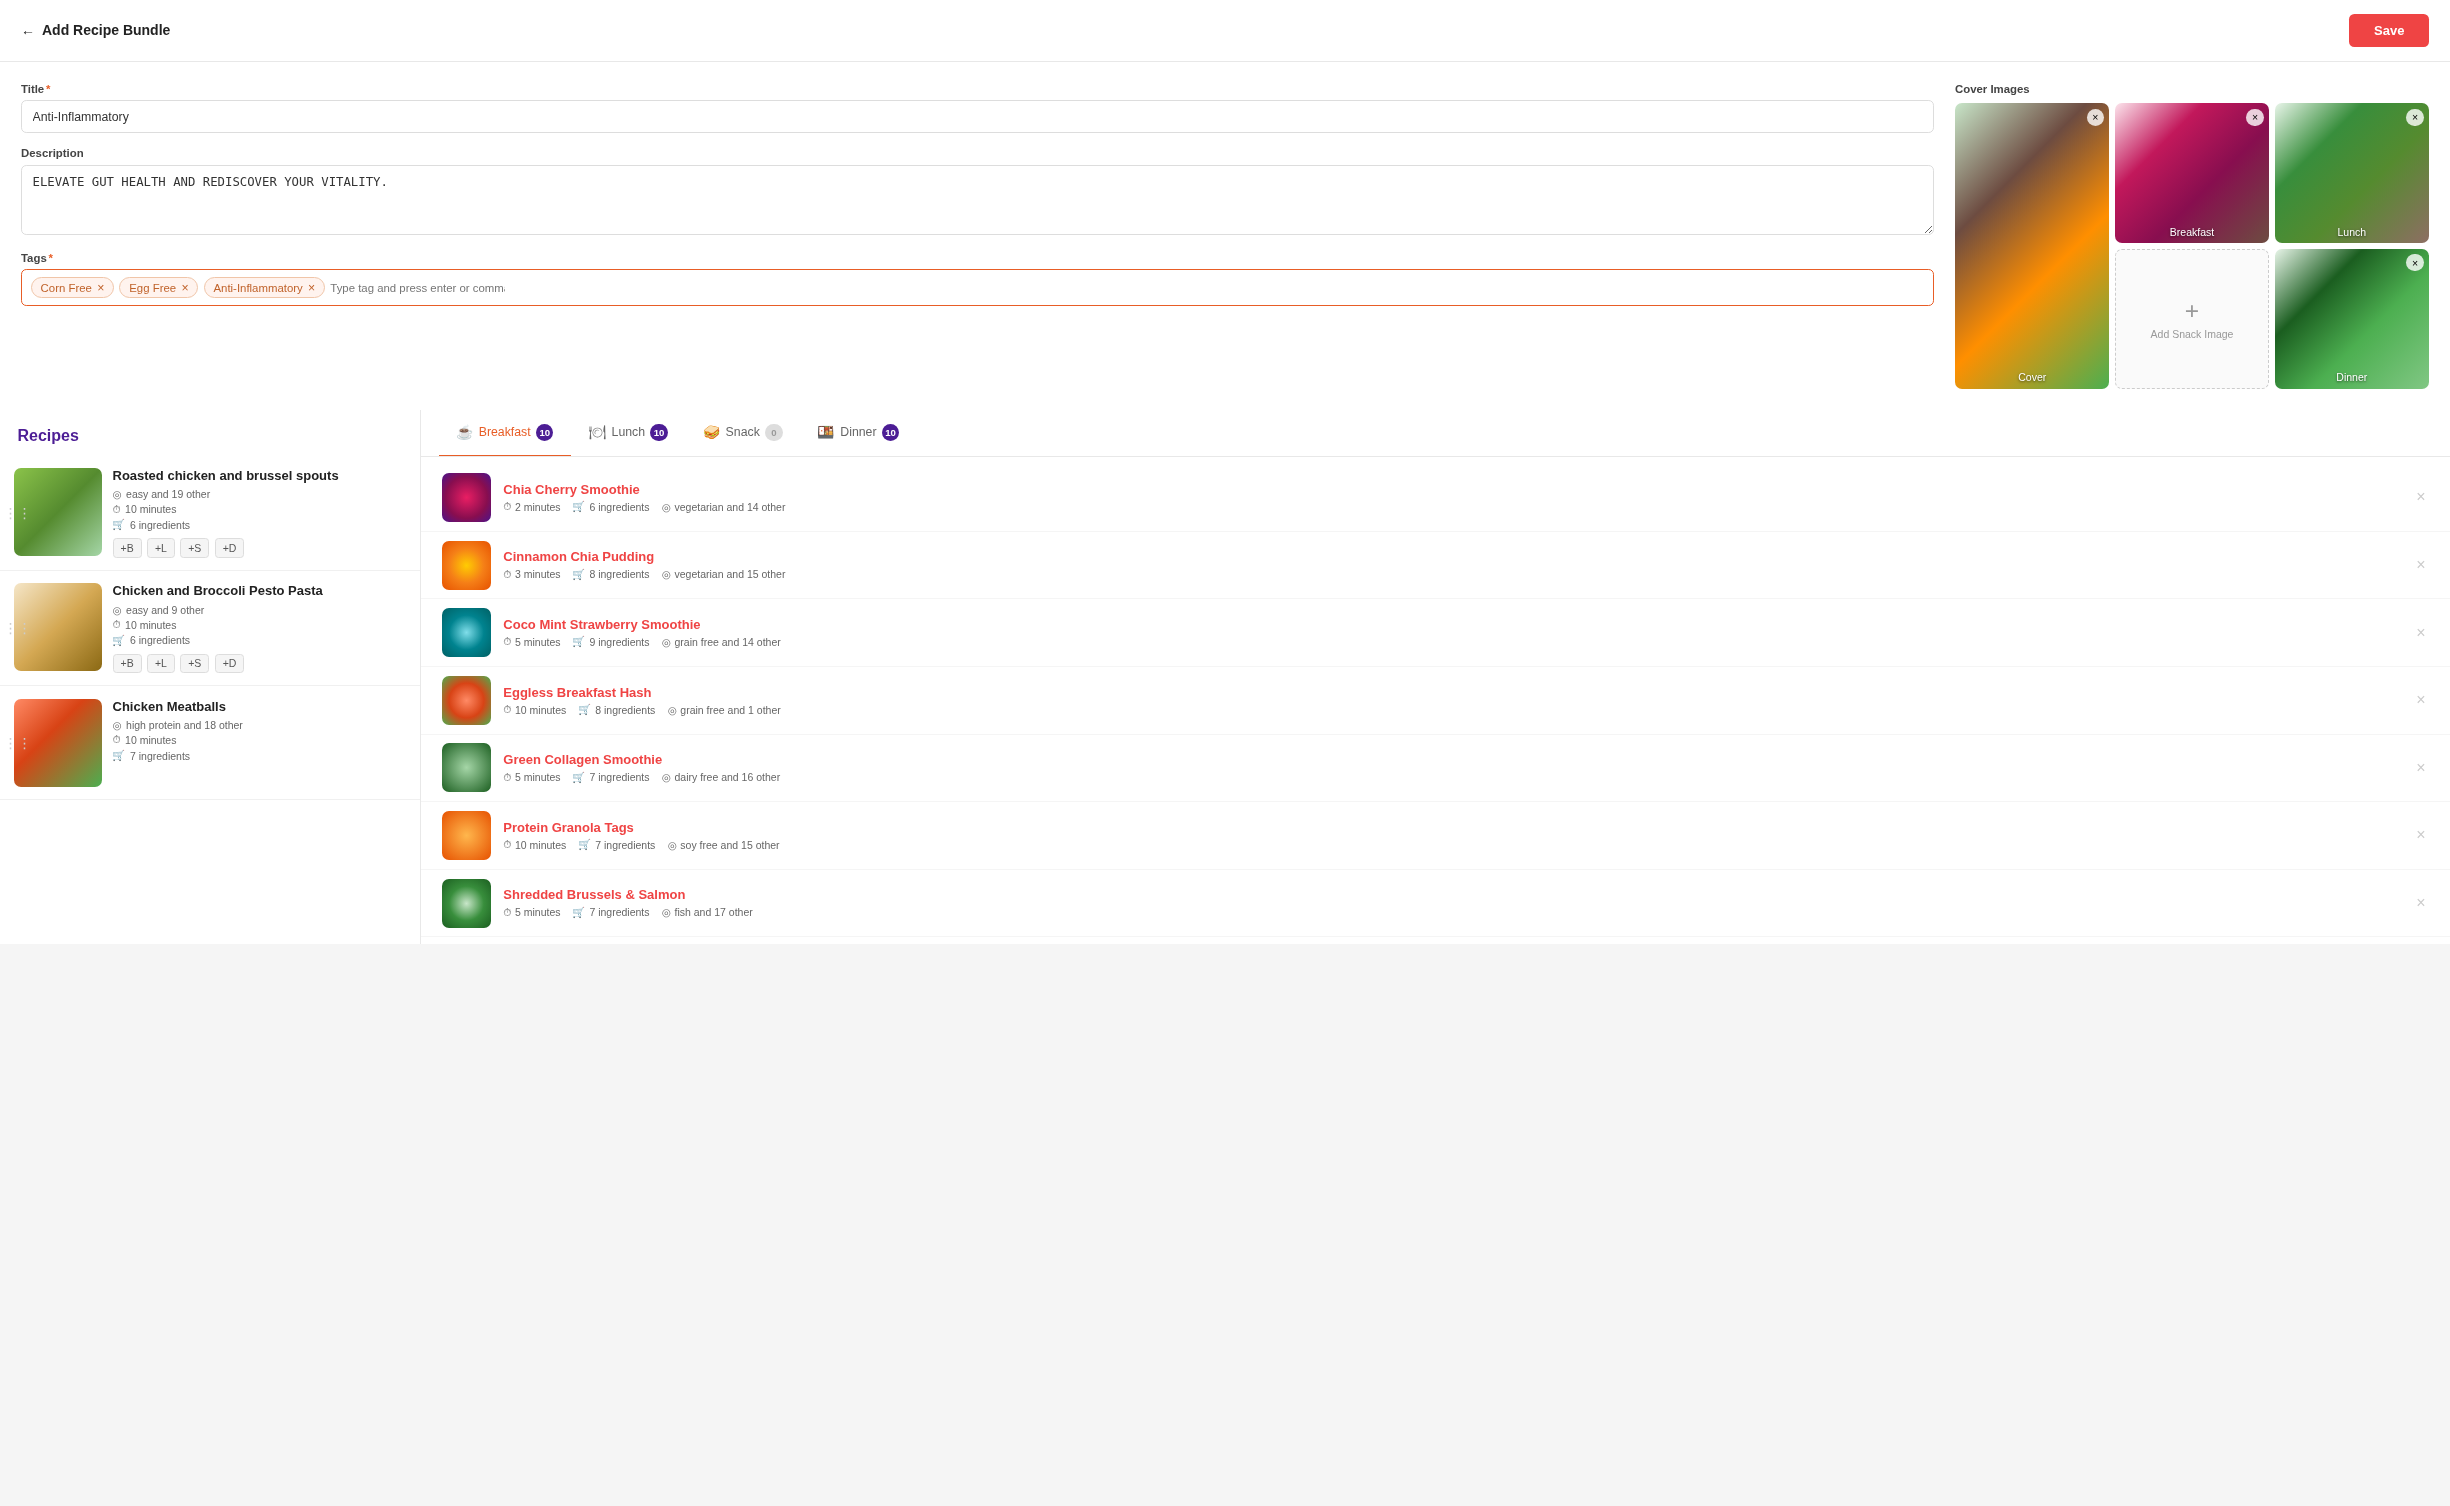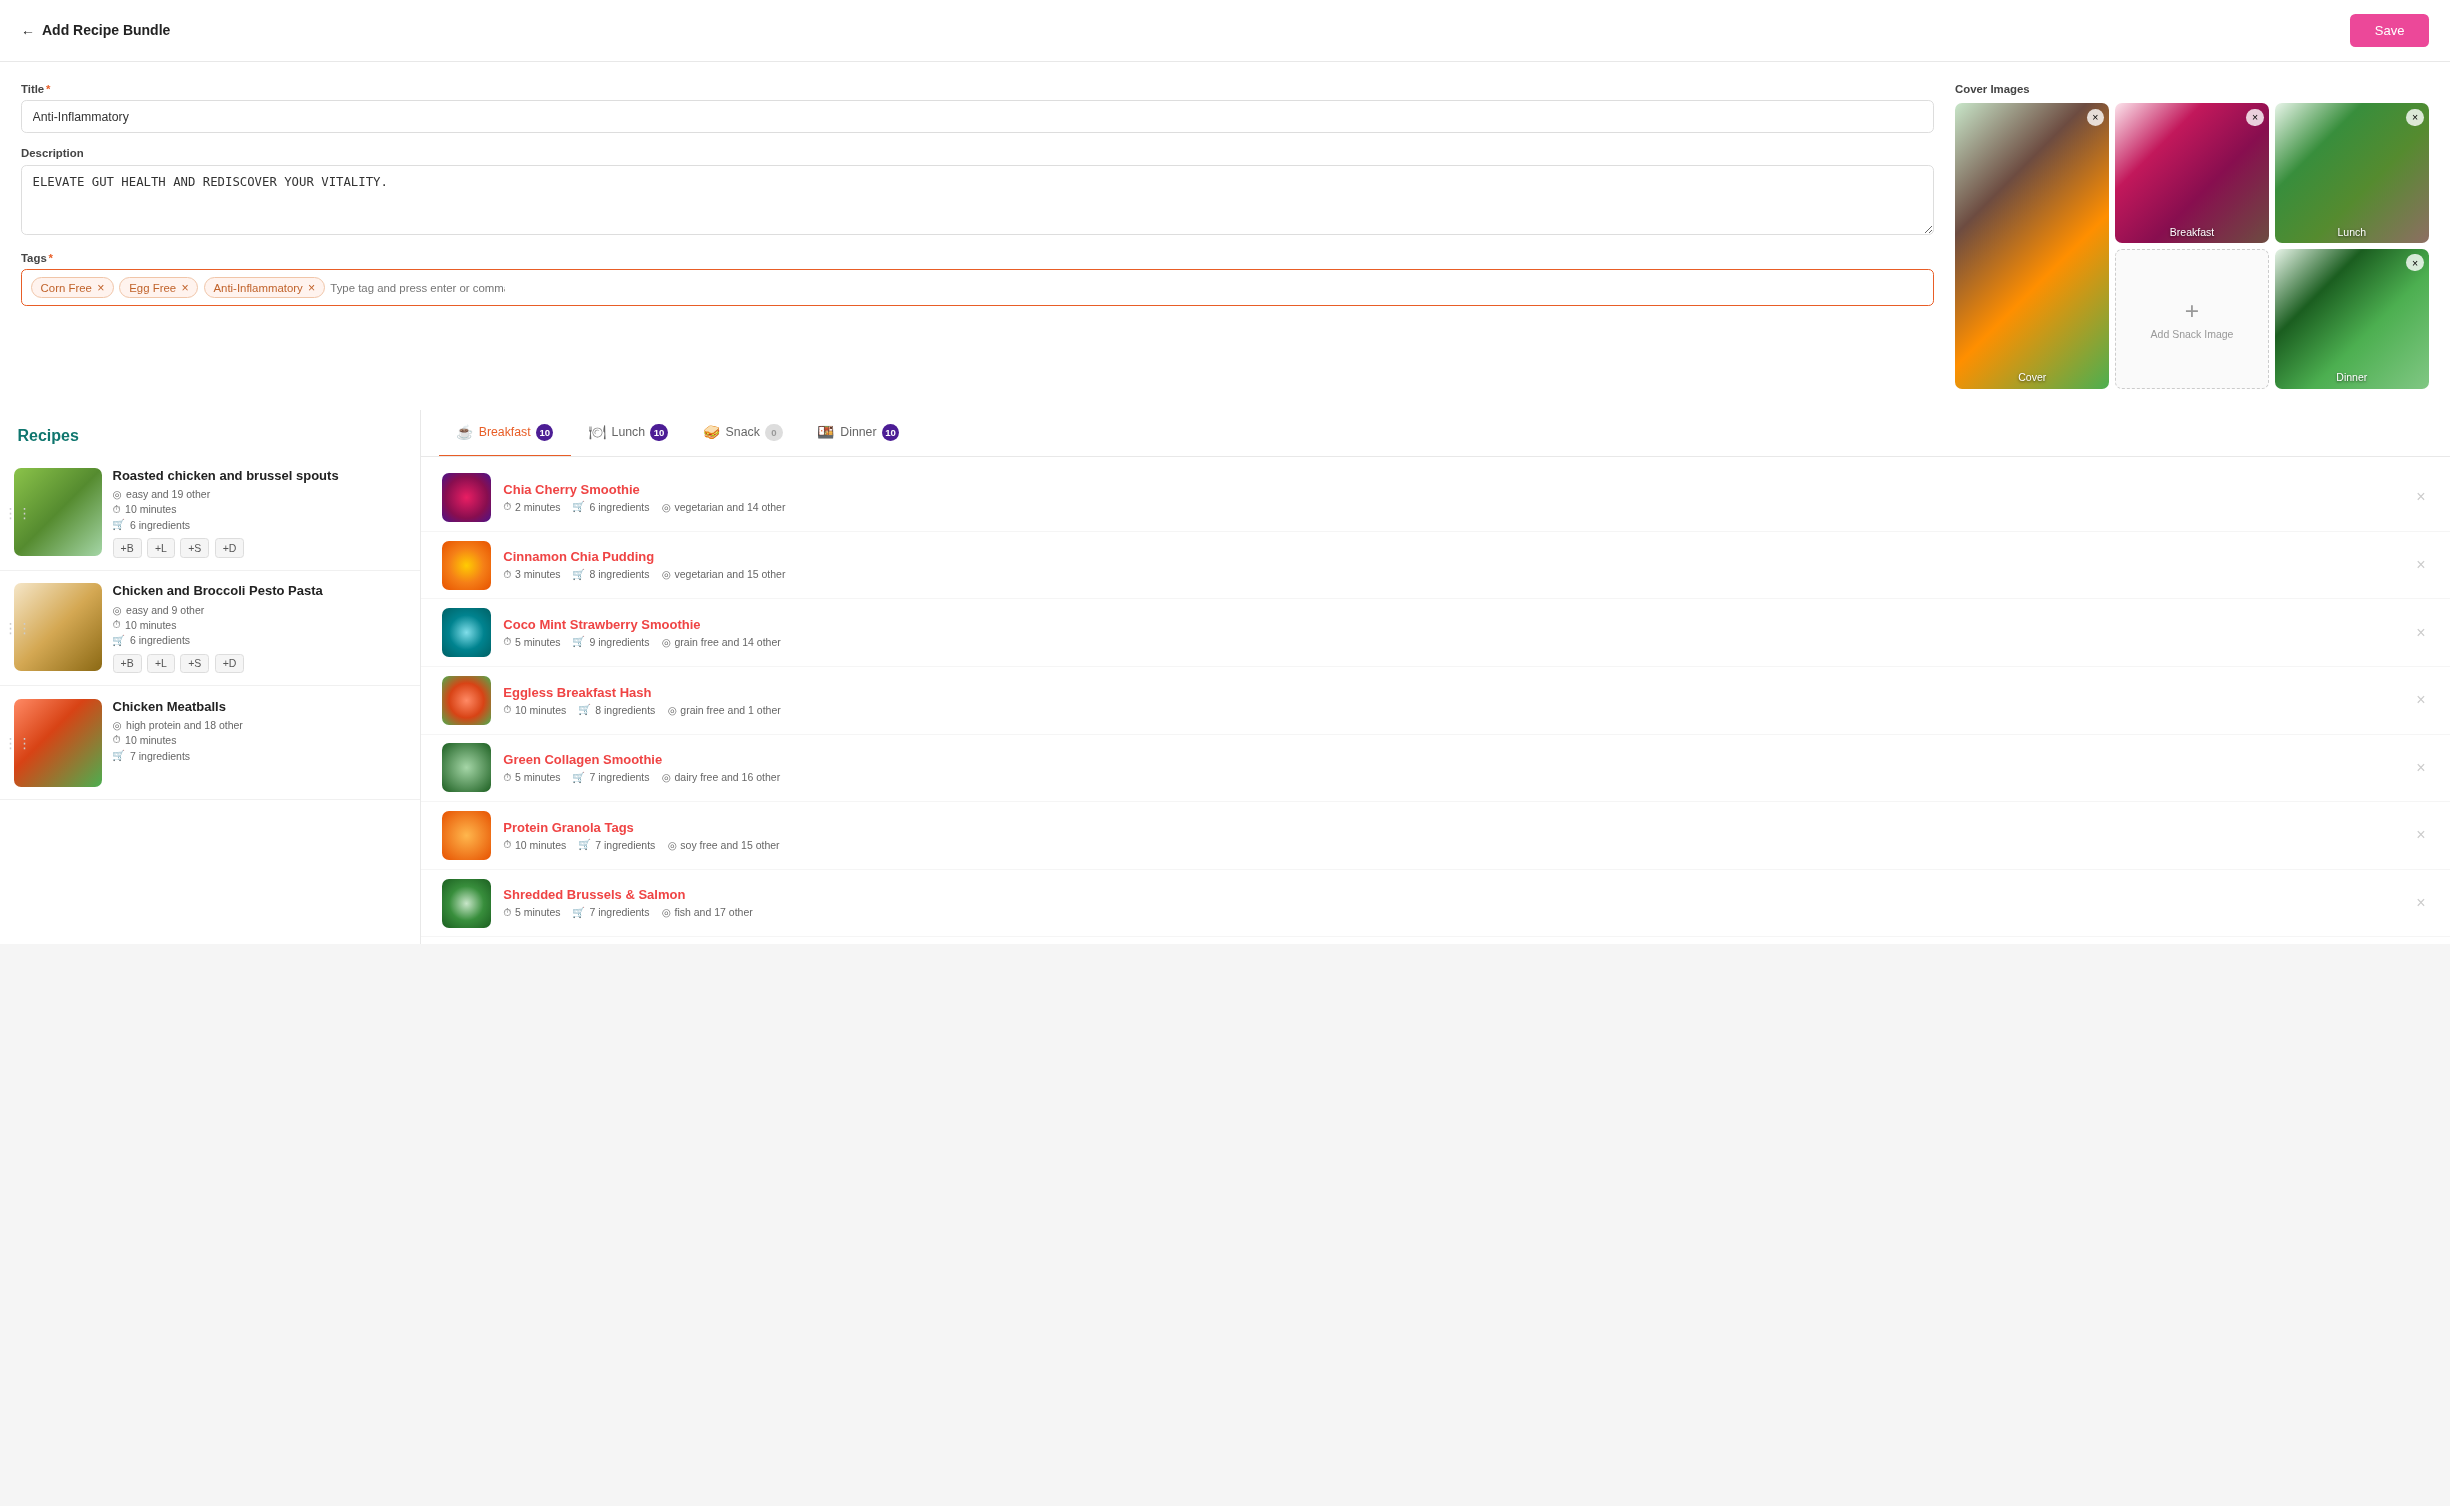--- a/index.html
+++ b/index.html
@@ -3,21 +3,21 @@
   <meta charset="utf-8">
   <style>
     * { box-sizing: border-box; margin: 0; padding: 0; }
     body { font-family: -apple-system, BlinkMacSystemFont, 'Segoe UI', sans-serif; background: #f5f5f5; color: #333; font-size: 12.3px; }
 
     .page-header {
       display: flex; align-items: center; justify-content: space-between;
       padding: 14px 21px; background: #fff; border-bottom: 0.9px solid #e8e8e8;
     }
     .back-btn { display: flex; align-items: center; gap: 7px; background: none; border: none; cursor: pointer; font-size: 14px; font-weight: 600; color: #222; }
-    .save-btn { background: #ec4899; color: #fff; border: none; border-radius: 5.3px; padding: 8.8px 24.6px; font-size: 13px; cursor: pointer; font-weight: 400; }
+    .save-btn { background: #ef4444; color: #fff; border: none; border-radius: 5.3px; padding: 8.8px 24.6px; font-size: 13px; cursor: pointer; font-weight: 700; }
 
     .top-section {
       display: flex; gap: 21px; padding: 21px; background: #fff; margin-bottom: 0;
     }
     .form-area { flex: 1; }
     .cover-area { width: 474px; }
 
     .field-group { margin-bottom: 14px; }
     .field-label { font-size: 11.4px; font-weight: 600; color: #444; margin-bottom: 5.3px; }
     .field-label .required { color: #e85d26; margin-left: 1.8px; }
@@ -65,21 +65,21 @@
 
     .bottom-section { display: flex; gap: 0; background: #f5f5f5; min-height: 438px; }
 
     .recipe-list-panel {
       width: 421px; background: #fff; border-right: 0.9px solid #e8e8e8;
       padding: 0; flex-shrink: 0;
     }
     .recipe-list-header {
       padding: 17.5px 17.5px 10.5px; display: flex; align-items: center; gap: 7px;
     }
-    .recipes-title { font-size: 16px; font-weight: 700; color: #0f766e; }
+    .recipes-title { font-size: 16px; font-weight: 700; color: #4c1d95; }
     .search-icon-btn { background: none; border: none; cursor: pointer; color: #888; font-size: 14px; }
     .filter-icon-btn { background: none; border: none; cursor: pointer; color: #888; font-size: 14px; border: 0.9px solid #ddd; border-radius: 5.3px; padding: 7px 8.8px; }
 
     .recipe-item {
       display: flex; align-items: flex-start; padding: 12.3px 14px; border-bottom: 0.9px solid #f0f0f0;
       gap: 10.5px; cursor: pointer; position: relative;
     }
     .recipe-thumb {
       width: 88px; height: 88px; border-radius: 7px; object-fit: cover; flex-shrink: 0;
       background: #e0e0e0;

